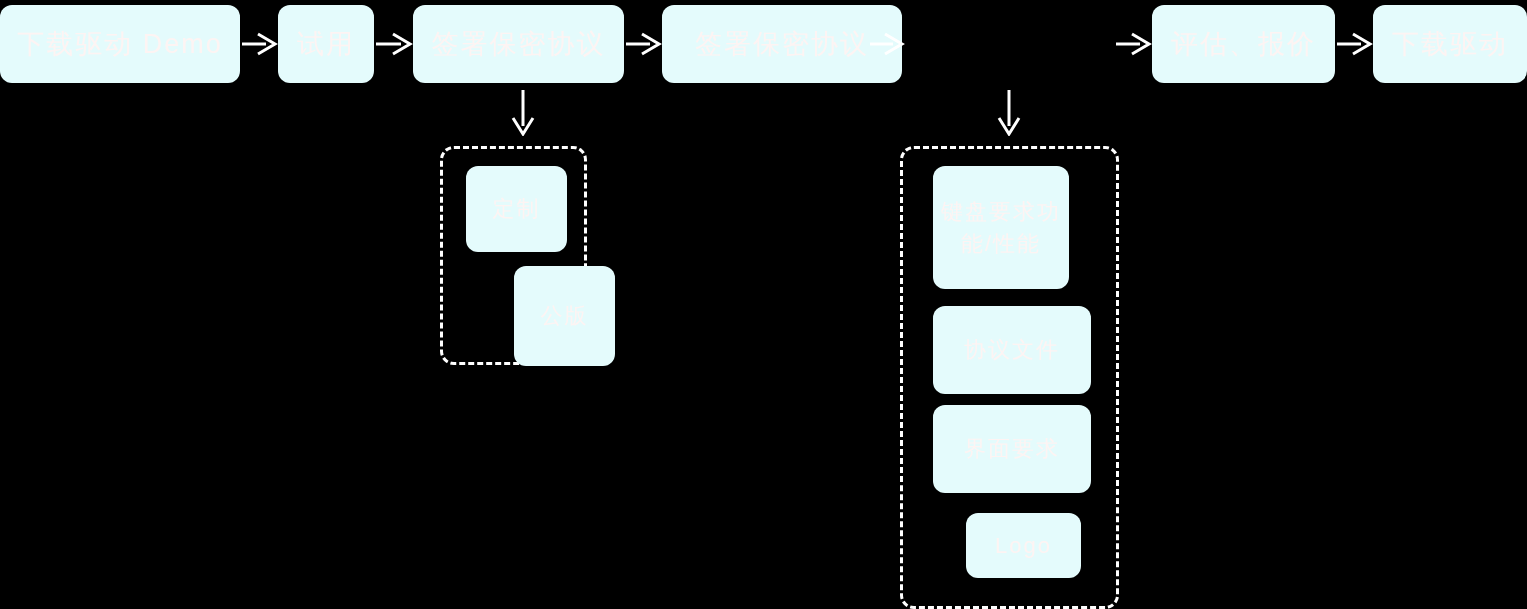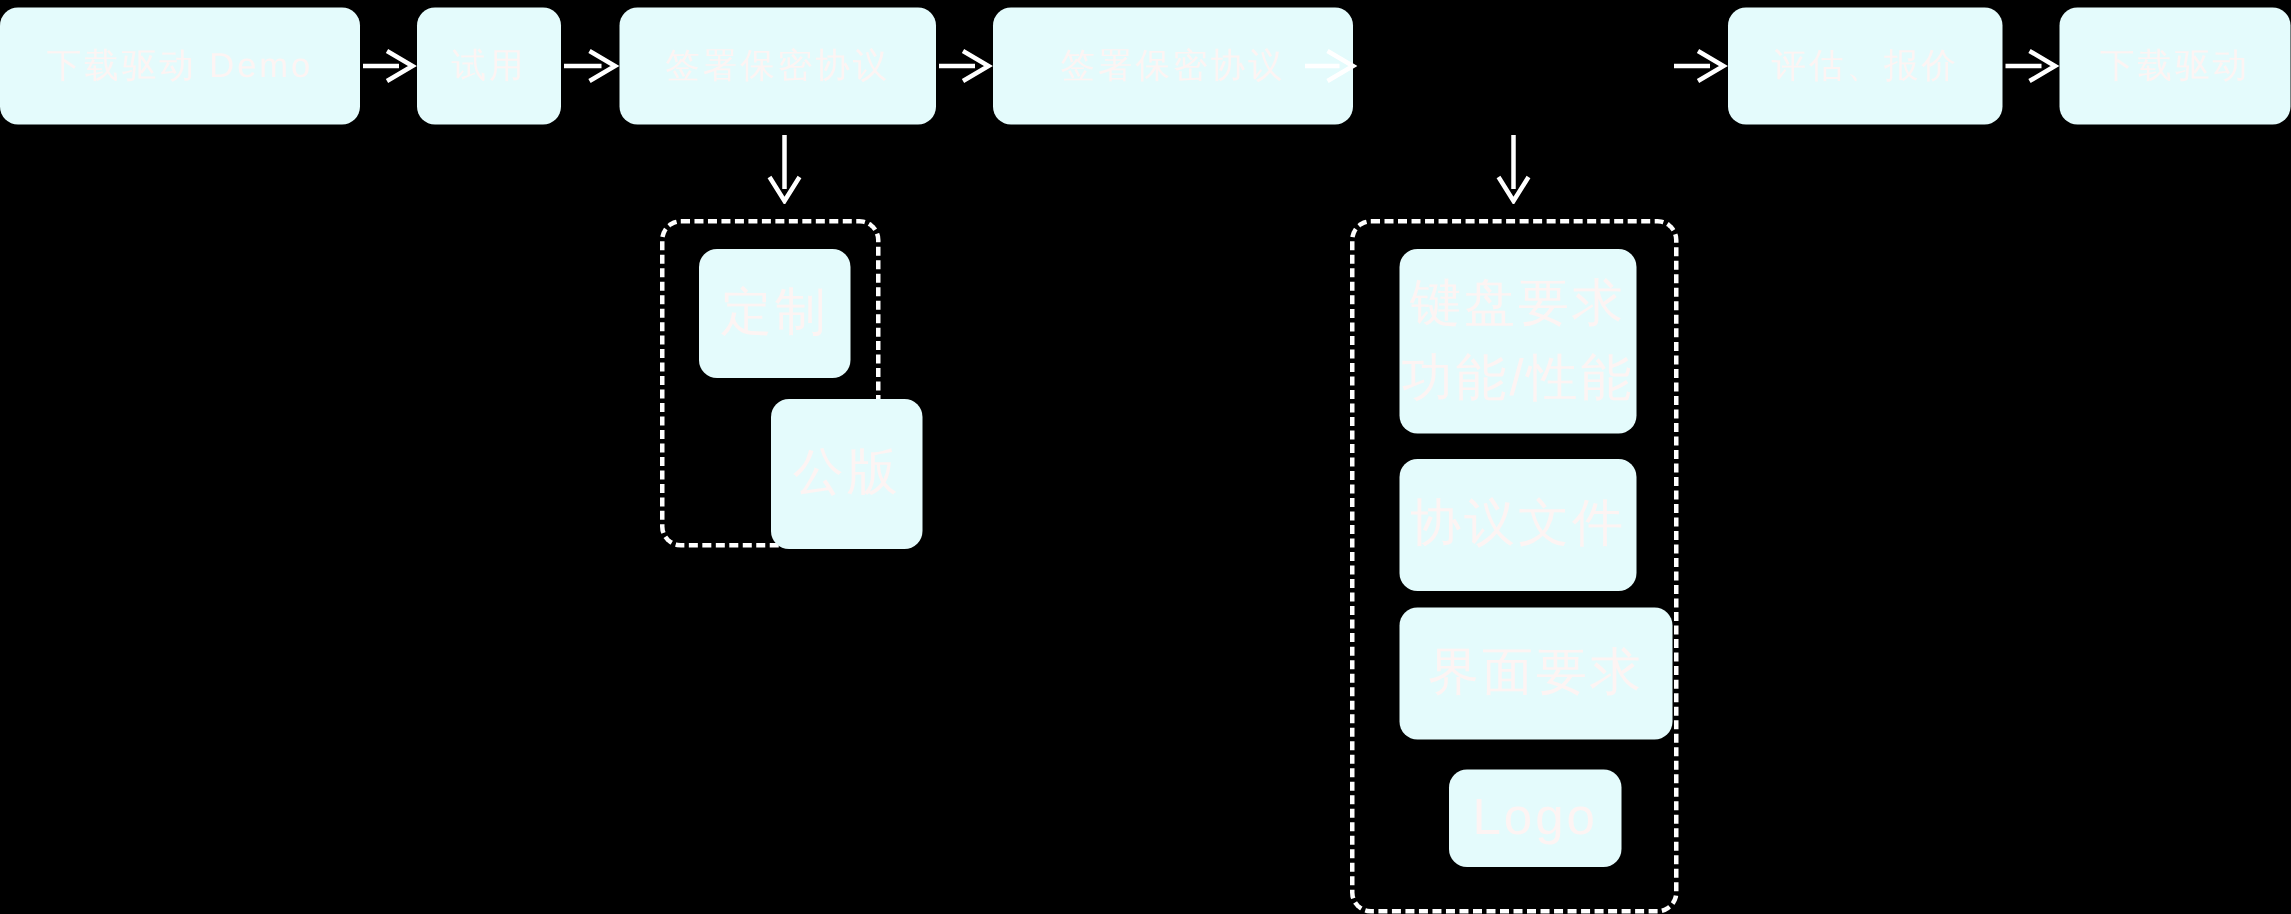--- a/index.html
+++ b/index.html
@@ -29,21 +29,21 @@
     align-items: center;
     justify-content: center;
     text-align: center;
     color: #fdf4f3;
     box-sizing: border-box;
     line-height: 1.35;
   }
   .node.top {
     top: 5px;
     height: 78px;
-    font-size: 23px;
+    font-size: 27px;
     letter-spacing: 2px;
   }
   .node .line {
     display: block;
     white-space: nowrap;
   }
   .arrow-h {
     position: absolute;
     height: 40px;
     display: flex;
@@ -67,21 +67,21 @@
     position: absolute;
     background: #e4fbfc;
     border-radius: 12px;
     display: flex;
     flex-direction: column;
     align-items: center;
     justify-content: center;
     text-align: center;
     color: #fdf4f3;
     box-sizing: border-box;
-    font-size: 34px;
+    font-size: 22px;
     letter-spacing: 2px;
     line-height: 1.45;
   }
   svg { display: block; }
 </style>
 </head>
 <body>
 
 <div id="stage">
     <div class="node top" style="left: 0px; width: 240px;">
@@ -164,26 +164,26 @@
     </div>
     <div class="dashed-group" style="left: 440px; top: 146px; width: 147px; height: 219px;">
       <div class="sub" style="left: 23px; top: 17px; width: 101px; height: 86px;">
         <div><span class="line">定制</span></div>
       </div>
       <div class="sub" style="left: 23px; top: 117px; width: 101px; height: 100px; margin-left: 48px;">
         <div><span class="line">公版</span></div>
       </div>
     </div>
     <div class="dashed-group" style="left: 900px; top: 146px; width: 219px; height: 463px;">
-      <div class="sub" style="left: 30px; top: 17px; width: 158px; height: 123px;">
+      <div class="sub" style="left: 30px; top: 17px; width: 136px; height: 123px;">
         <div><span class="line">键盘要求</span><span class="line">功能/性能</span></div>
       </div>
       <div class="sub" style="left: 30px; top: 157px; width: 158px; height: 88px;">
         <div><span class="line">协议文件</span></div>
       </div>
-      <div class="sub" style="left: 30px; top: 256px; width: 182px; height: 88px;">
+      <div class="sub" style="left: 30px; top: 256px; width: 158px; height: 88px;">
         <div><span class="line">界面要求</span></div>
       </div>
       <div class="sub" style="left: 63px; top: 364px; width: 115px; height: 65px;">
         <div><span class="line">Logo</span></div>
       </div>
     </div>
   </div>
 
 </body></html>

